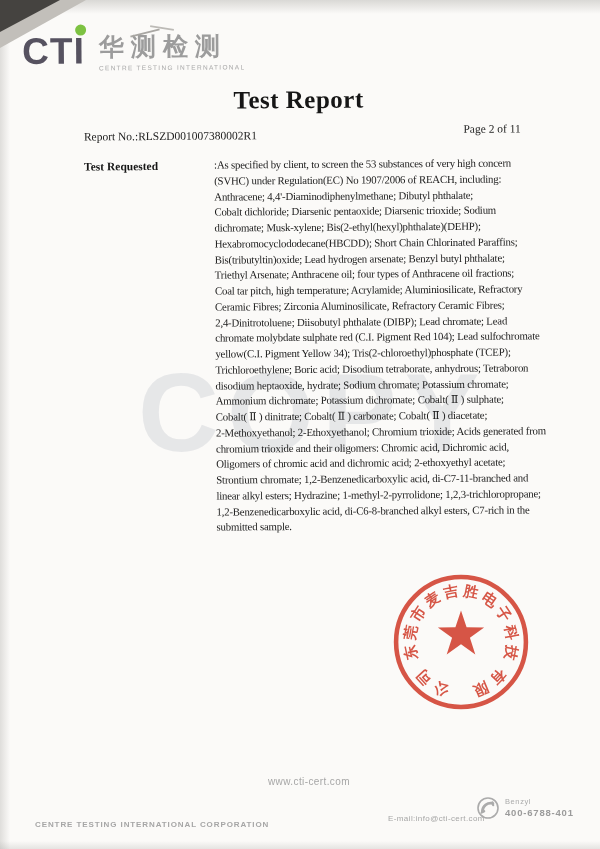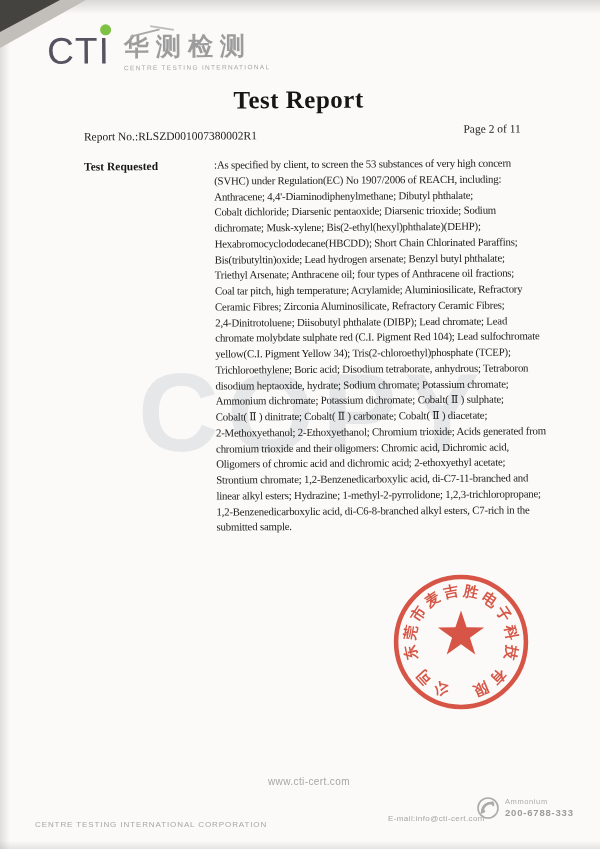--- a/index.html
+++ b/index.html
@@ -37,21 +37,21 @@
     color:#b9bdc6;opacity:.30;user-select:none;
   }
 
   .content{position:absolute;left:0;top:0;width:600px;height:700px;z-index:1;
     transform:rotate(-0.4deg);transform-origin:300px 300px;color:#1c1c1c;}
 
   
   .logo{position:absolute;left:24px;top:30px;display:flex;align-items:flex-start;}
   .logo-cti{position:relative;
     font-family:"Liberation Sans","DejaVu Sans",sans-serif;
-    font-size:37px;font-weight:normal;color:#565260;line-height:40px;letter-spacing:1px;margin-left:25px;}
+    font-size:37px;font-weight:bold;color:#565260;line-height:40px;letter-spacing:1px;}
   .logo-green-dot{position:absolute;right:-1px;top:-7px;width:11px;height:11px;border-radius:50%;}
   .logo-cn-block{margin-left:14px;padding-top:2px;}
   .logo-cn{font-family:"DejaVu Sans","Liberation Sans",sans-serif;
     font-size:25px;font-weight:bold;color:#9c9c9c;letter-spacing:7px;line-height:28px;}
   .logo-sub{font-family:"Liberation Sans","DejaVu Sans",sans-serif;
     font-size:6.5px;color:#a9a9a9;letter-spacing:1.3px;margin-top:3px;}
 
   
   .report-title{position:absolute;left:0;top:86px;width:600px;text-align:center;
     font-size:25px;font-weight:bold;color:#161616;letter-spacing:.5px;}
@@ -64,21 +64,21 @@
     font-size:10.8px;line-height:15.75px;letter-spacing:-0.2px;color:#1b1b1b;}
   .tr-lines .line{white-space:pre;}
 
   
   .stamp{position:absolute;left:390px;top:571px;width:142px;height:142px;z-index:2;
     mix-blend-mode:multiply;opacity:.88;}
 
   
   .footer{position:absolute;left:0;top:0;width:600px;height:849px;z-index:2;
     font-family:"Liberation Sans","DejaVu Sans",sans-serif;color:#a2a2a2;}
-  .f-company{position:absolute;left:35px;top:820px;font-size:8px;font-weight:normal;
+  .f-company{position:absolute;left:35px;top:820px;font-size:8px;font-weight:bold;
     letter-spacing:.9px;color:#a6a6a6;text-align:center;}
   .f-web{position:absolute;left:268px;top:776px;font-size:10px;letter-spacing:.4px;color:#a6a6a6;}
   .f-mail{position:absolute;left:352px;top:814px;font-size:8px;letter-spacing:.4px;color:#a6a6a6;margin-left:36px;}
   .f-phone{position:absolute;left:476px;top:796px;width:24px;height:24px;}
   .f-hotline{position:absolute;left:505px;top:797px;font-size:7.5px;letter-spacing:.6px;color:#ababab;}
   .f-number{position:absolute;left:505px;top:807px;font-size:9.5px;font-weight:bold;
     letter-spacing:.8px;color:#9b9b9b;}
 </style>
 </head>
 <body>
@@ -159,22 +159,22 @@
   <div class="footer">
     <div class="f-company">CENTRE TESTING INTERNATIONAL CORPORATION</div>
     <div class="f-web">www.cti-cert.com</div>
     <div class="f-mail">E-mail:info@cti-cert.com</div>
     <svg class="f-phone" viewBox="0 0 24 24">
       <circle cx="12" cy="12" r="10" fill="none" stroke="#ababab" stroke-width="1.6"></circle>
       <path d="M6.2,15.6 C6.6,9.8 11.4,6.2 17,7.4" fill="none" stroke="#ababab" stroke-width="2.6" stroke-linecap="round"></path>
       <path d="M5.6,16.6 l2.6,-1.4" stroke="#ababab" stroke-width="2.2" stroke-linecap="round"></path>
       <path d="M16.4,6.4 l0.8,2.8" stroke="#ababab" stroke-width="2.2" stroke-linecap="round"></path>
     </svg>
-    <div class="f-hotline">Ammonium</div>
-    <div class="f-number">200-6788-333</div>
+    <div class="f-hotline">Benzyl</div>
+    <div class="f-number">400-6788-401</div>
   </div>
 
   <div class="scan-top-shade"></div>
   <div class="scan-left-shade"></div>
   <div class="scan-bottom-shade"></div>
   <div class="corner-soft"></div>
   <div class="corner-dark"></div>
   <div class="staple-mark">
     <div class="s1"></div>
     <div class="s2"></div>

